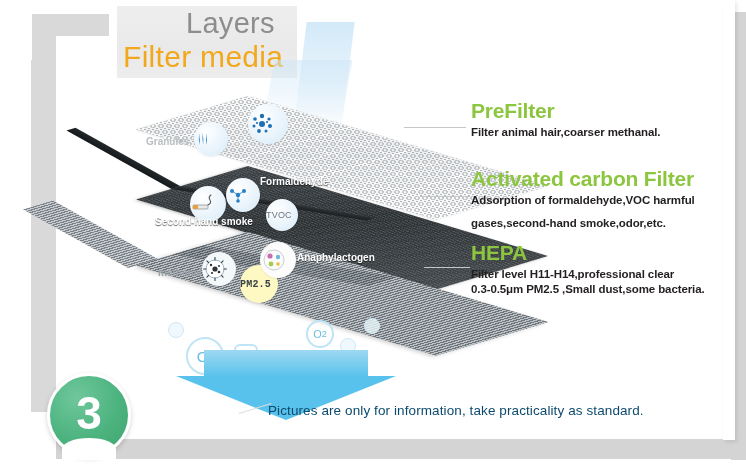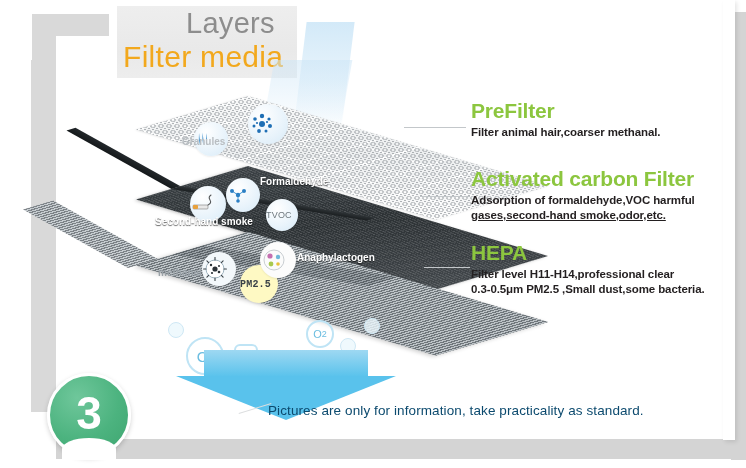--- a/index.html
+++ b/index.html
@@ -166,21 +166,21 @@
         <circle cx="21" cy="9" r="1.6"></circle>
           <circle cx="22" cy="16" r="2"></circle>
         <circle cx="18" cy="21" r="1.5"></circle>
           <circle cx="11" cy="21" r="1.9"></circle>
         <circle cx="6" cy="16" r="1.5"></circle>
           <circle cx="9" cy="13" r="1.1"></circle>
         <circle cx="19" cy="12" r="1.1"></circle>
       </g>
     </svg>
   </div>
-  <div class="lbl lbl-grey" style="left:146px;top:136px;margin-left:36px;">Granules</div>
+  <div class="lbl lbl-grey" style="left:146px;top:136px;">Granules</div>
   <div class="leader" style="left:404px;top:127px;width:62px;"></div>
 
   <div class="layer carb-wrap">
     <div class="plate carb-face">
       <div class="carb-side"></div>
       <div class="carb-side2"></div>
     </div>
   </div>
   <div class="chip" style="left:190px;top:186px;width:36px;height:36px;">
     <svg width="26" height="22" viewBox="0 0 26 22" aria-hidden="true">
@@ -272,21 +272,21 @@
   </div>
 
   <div class="sec" style="top:100px;">
     <h3>PreFilter</h3>
     <p>Filter animal hair,coarser methanal.</p>
   </div>
 
   <div class="sec" style="top:168px;">
     <h3>Activated carbon Filter</h3>
     <p>Adsorption of formaldehyde,VOC harmful</p>
-    <p style="margin-top:0;text-decoration:underline;">gases,second-hand smoke,odor,etc.</p>
+    <p style="margin-top:8px;">gases,second-hand smoke,odor,etc.</p>
   </div>
 
   <div class="sec" style="top:242px;">
     <h3>HEPA</h3>
     <p>Filter level H11-H14,professional clear</p>
     <p style="margin-top:0;">0.3-0.5μm PM2.5 ,Small dust,some bacteria.</p>
   </div>
 
   <div class="badge">
     <span>3</span>

